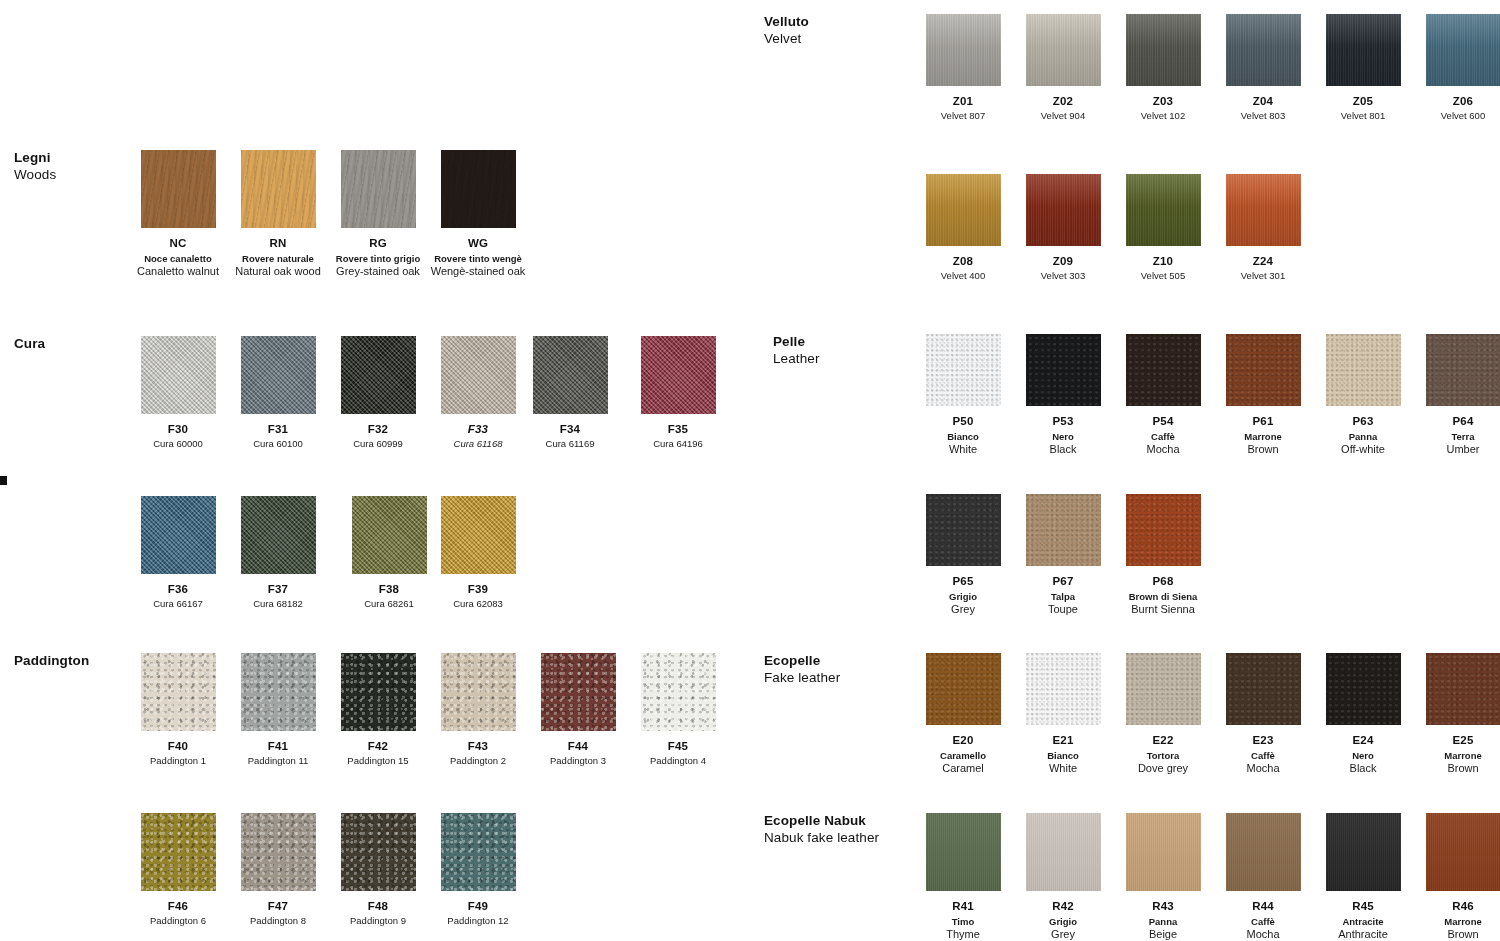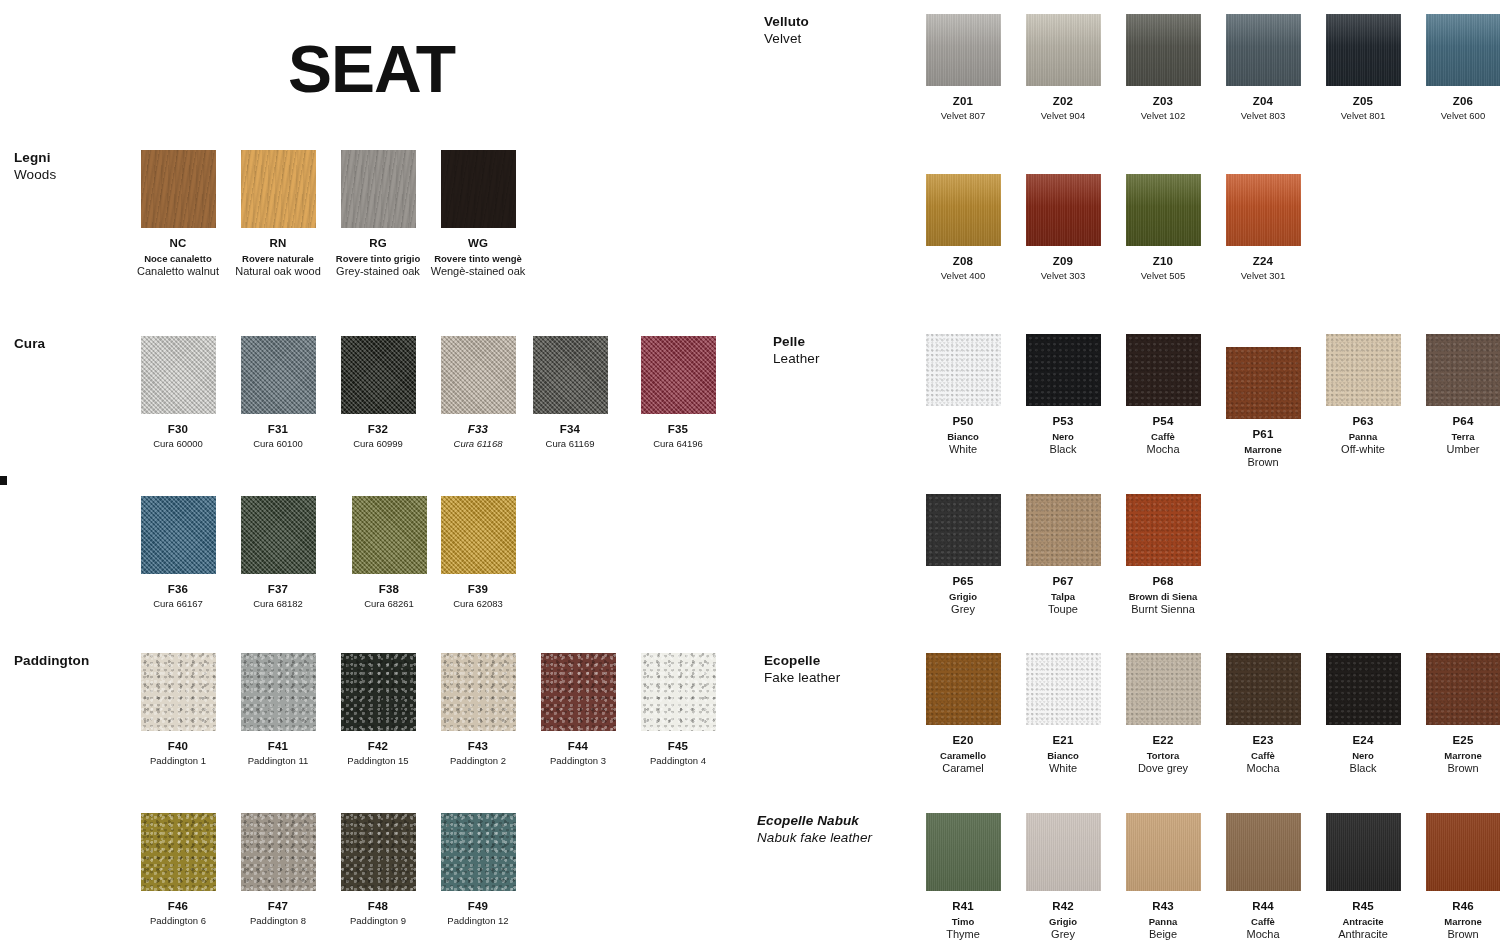--- a/index.html
+++ b/index.html
@@ -177,21 +177,20 @@
     left: 0px; top: 476px;
     width: 7px; height: 9px;
     background: #111;
   }
 </style>
 </head>
 <body>
 
 <div class="page">
 
-  <div class="title">SEAT</div>
 
   <div class="edge-dot"></div>
 
   <div class="col-left" id="col-left">
       <div class="section-label section" style="top: 150px; left: 14px;">
         <span class="it">Legni</span>
         <span class="en">Woods</span>
       </div>
       <div class="row" style="top: 150px; left: 128px; position: absolute;">
         <div class="cell" style="left: 0px;">
@@ -409,21 +408,21 @@
           <div class="code">P53</div>
           <div class="nm-it">Nero</div>
           <div class="nm-en">Black</div>
         </div>
         <div class="cell" style="left: 200px;">
           <div class="chip tex-leather sq" style="background: rgb(45, 33, 29);"></div>
           <div class="code">P54</div>
           <div class="nm-it">Caffè</div>
           <div class="nm-en">Mocha</div>
         </div>
-        <div class="cell" style="left: 300px; margin-top: 13px;">
+        <div class="cell" style="left: 300px;">
           <div class="chip tex-leather sq" style="background: rgb(124, 63, 34);"></div>
           <div class="code">P61</div>
           <div class="nm-it">Marrone</div>
           <div class="nm-en">Brown</div>
         </div>
         <div class="cell" style="left: 400px;">
           <div class="chip tex-leather sq" style="background: rgb(214, 198, 173);"></div>
           <div class="code">P63</div>
           <div class="nm-it">Panna</div>
           <div class="nm-en">Off-white</div>
@@ -490,21 +489,21 @@
           <div class="nm-it">Nero</div>
           <div class="nm-en">Black</div>
         </div>
         <div class="cell" style="left: 500px;">
           <div class="chip tex-leather sq" style="background: rgb(107, 58, 38);"></div>
           <div class="code">E25</div>
           <div class="nm-it">Marrone</div>
           <div class="nm-en">Brown</div>
         </div>
       </div>
-      <div class="section-label section" style="top: 813px; left: 7px; font-style: italic;">
+      <div class="section-label section" style="top: 813px; left: 14px;">
         <span class="it">Ecopelle Nabuk</span>
         <span class="en">Nabuk fake leather</span>
       </div>
       <div class="row" style="top: 813px; left: 163px; position: absolute;">
         <div class="cell" style="left: 0px;">
           <div class="chip tex-nabuk" style="background: rgb(88, 107, 77);"></div>
           <div class="code">R41</div>
           <div class="nm-it">Timo</div>
           <div class="nm-en">Thyme</div>
         </div>

